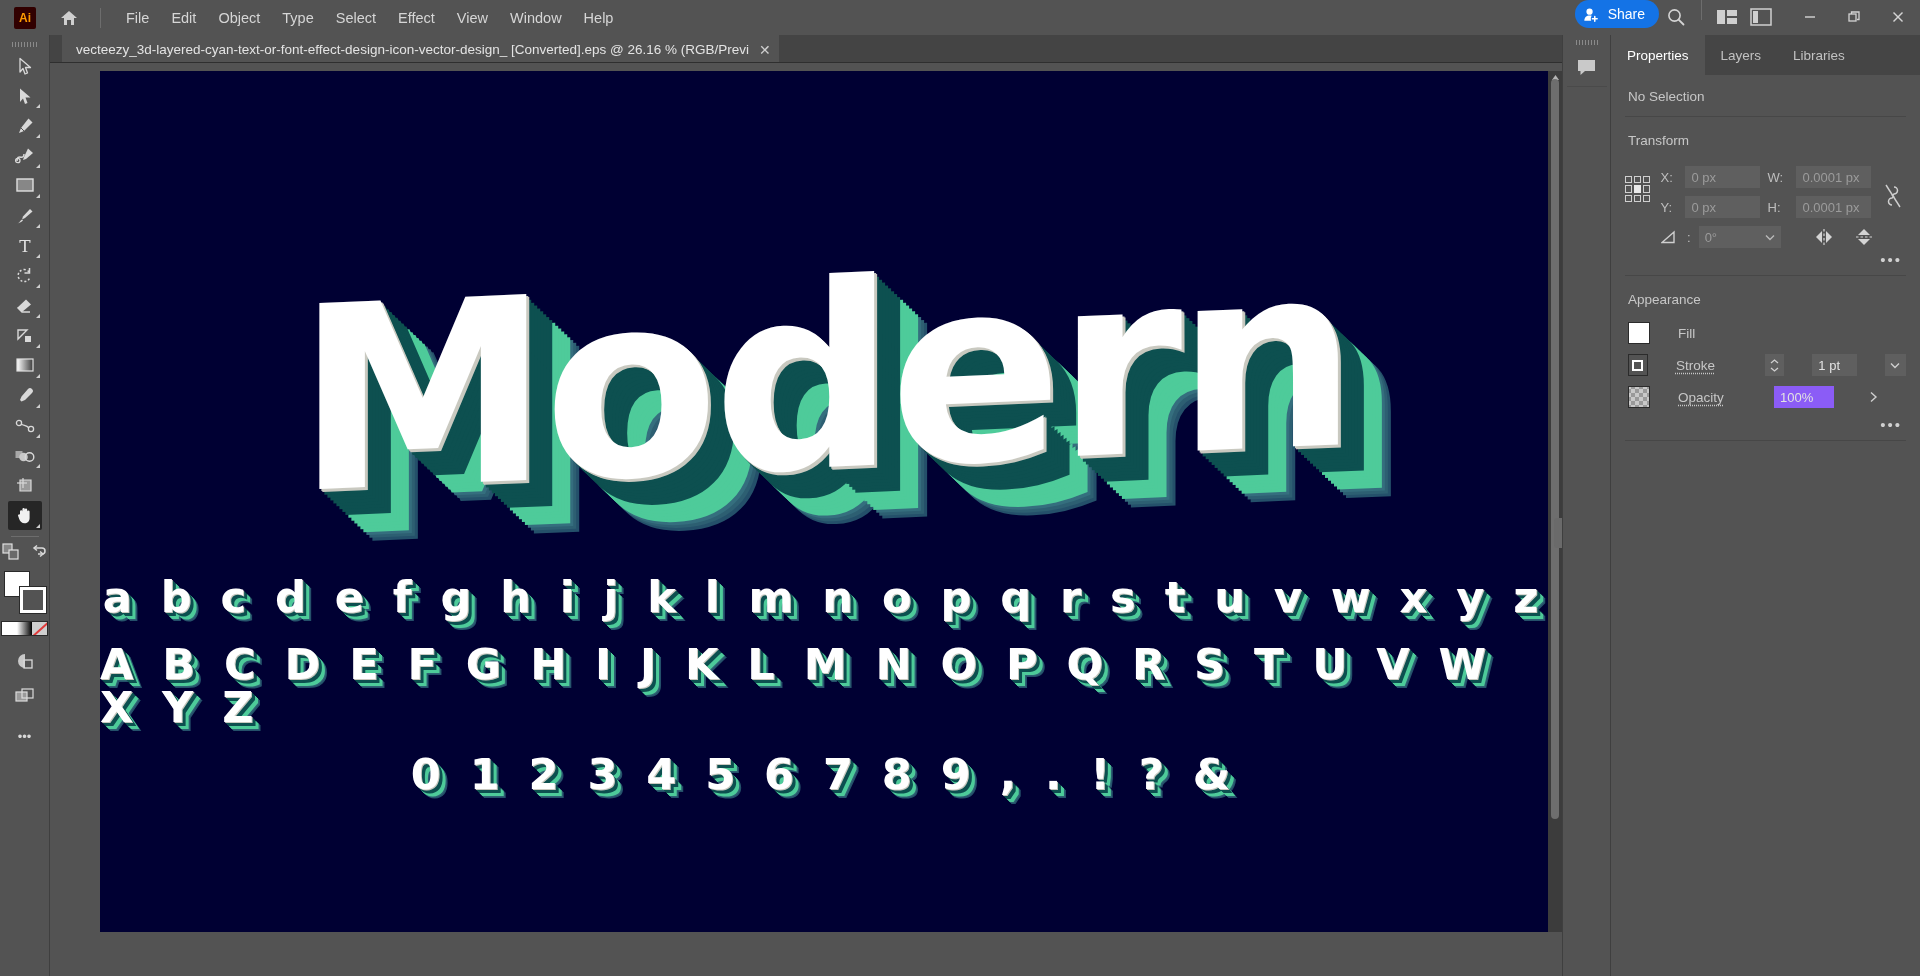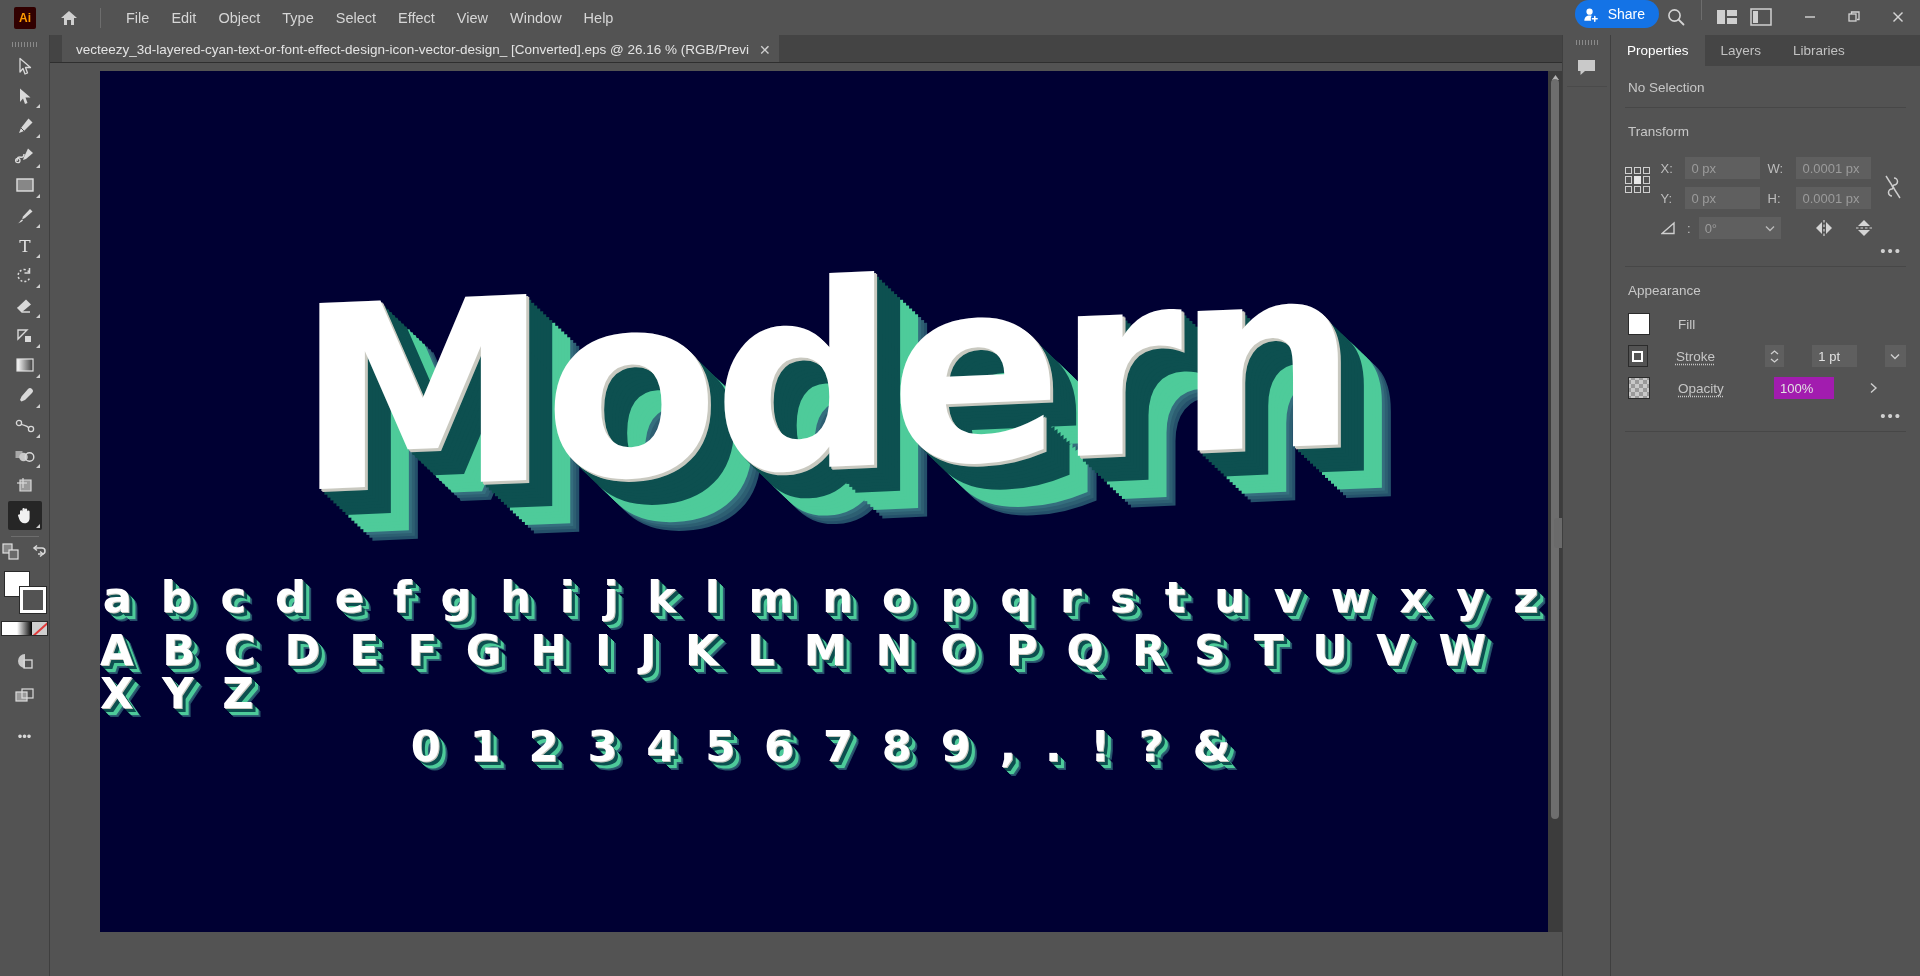--- a/index.html
+++ b/index.html
@@ -102,21 +102,21 @@
     text-shadow:
       2px 2px 0 #c9c9c0, 3px 3px 0 #c9c9c0,
       5px 6px 0 #0d5050, 8px 9px 0 #0d5050, 11px 12px 0 #0d5050,
       14px 15px 0 #0d5050, 17px 18px 0 #0d5050, 20px 21px 0 #0d5050,
       23px 24px 0 #0d5050, 26px 27px 0 #0d5050,
       29px 30px 0 #4ecb9a, 32px 33px 0 #4ecb9a, 35px 36px 0 #4ecb9a,
       38px 39px 0 #4ecb9a, 41px 42px 0 #4ecb9a, 44px 45px 0 #4ecb9a,
       47px 48px 0 #356e7e, 50px 51px 0 #2d5f72, 53px 54px 0 #24506a;
     transform:skewY(-2.5deg);
   }
-  .alpha-block { margin-top:70px; display:flex; flex-direction:column; align-items:center; gap:10px; }
+  .alpha-block { margin-top:70px; display:flex; flex-direction:column; align-items:center; gap:24px; }
   .alpha-row {
     font-family:"DejaVu Sans", sans-serif; font-weight:bold; color:#ffffff;
     letter-spacing:7px; line-height:1;
     text-shadow:
       1px 1px 0 #c9c9c0,
       2px 2px 0 #0d5050, 3px 3px 0 #0d5050, 4px 4px 0 #0d5050,
       5px 5px 0 #4ecb9a, 6px 6px 0 #4ecb9a, 7px 7px 0 #4ecb9a,
       8px 8px 0 #2d6072, 9px 9px 0 #24506a;
   }
   .alpha-lower { font-size:43px; }
@@ -127,21 +127,21 @@
   .right-rail { width:48px; background:#535353; border-left:1px solid #3f3f3f;
     display:flex; flex-direction:column; align-items:center; }
   .rr-grip { height:14px; display:flex; align-items:center; }
   .rr-grip div { width:22px; height:5px;
     background:repeating-linear-gradient(to right,#8a8a8a 0 1px,transparent 1px 3px); }
   .rr-btn { width:40px; height:38px; display:flex; align-items:center; justify-content:center;
     cursor:pointer; border-bottom:1px solid #4a4a4a; }
 
   .props-panel { width:310px; background:#535353; display:flex; flex-direction:column;
     border-left:1px solid #3f3f3f; }
-  .panel-tabs { display:flex; height:31px; background:#454545; }
+  .panel-tabs { display:flex; height:40px; background:#454545; }
   .ptab { padding:0 16px; display:flex; align-items:center; font-size:13.5px;
     color:#c2c2c2; cursor:pointer; }
   .ptab.active { background:#535353; color:#ffffff; }
   .panel-body { flex:1; padding:0 14px; overflow:hidden; }
   .sect-title { font-size:13.5px; color:#c7c7c7; padding:14px 0 10px 3px; }
   .divider { height:1px; background:#474747; margin:2px 0; }
 
   .transform-grid { display:flex; align-items:flex-start; padding:8px 0 4px 0; gap:10px; }
   .refpoint { width:26px; height:26px; margin-top:10px; display:grid;
     grid-template-columns:repeat(3,1fr); grid-template-rows:repeat(3,1fr); gap:2px; cursor:pointer; }
@@ -171,21 +171,21 @@
   .app-sw.opacity { background:
      repeating-conic-gradient(#9a9a9a 0% 25%, #c9c9c9 0% 50%) 50%/8px 8px; }
   .app-lbl { font-size:13.5px; color:#c7c7c7; width:68px; }
   .app-lbl.u { text-decoration:underline; text-decoration-style:dotted; text-underline-offset:3px; }
   .stepper { width:22px; height:22px; background:#5f5f5f; display:flex; flex-direction:column;
     align-items:center; justify-content:center; gap:3px; cursor:pointer; }
   .stroke-val { width:48px; height:22px; background:#5f5f5f; color:#e2e2e2; font-size:13px;
     display:flex; align-items:center; padding:0 6px; }
   .caret-box { width:24px; height:22px; background:#5f5f5f; display:flex; align-items:center;
     justify-content:center; cursor:pointer; }
-  .op-val { width:60px; height:22px; background:#a21caf; color:#e2e2e2; font-size:13px;
+  .op-val { width:60px; height:22px; background:#8b5cf6; color:#e2e2e2; font-size:13px;
     display:flex; align-items:center; padding:0 6px; }
   .op-arrow { width:22px; height:22px; display:flex; align-items:center; justify-content:center; cursor:pointer; }
   .fx-row { padding:10px 0 2px 6px; }
   .fx { font-family:"DejaVu Serif", serif; font-style:italic; font-size:18px; color:#e0e0e0; cursor:pointer; }
 
   .panel-edge-tab { position:absolute; right:0; top:455px; width:8px; height:30px;
     background:#6a6a6a; border-radius:3px 0 0 3px; }
 </style>
 </head>
 <body>

